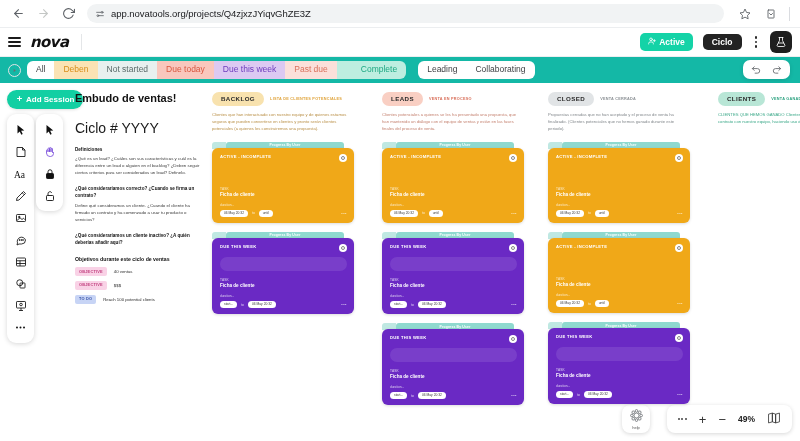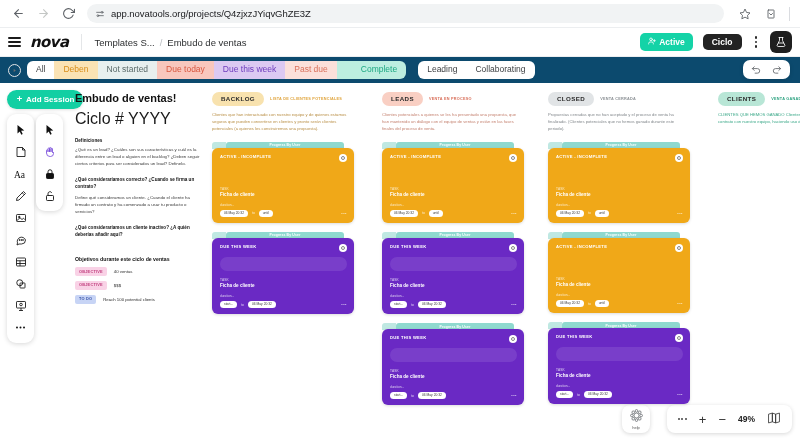--- a/index.html
+++ b/index.html
@@ -66,21 +66,21 @@
   }
   .kebab { display:flex; flex-direction:column; gap:2px; align-items:center; padding: 0 3px;}
   .kebab i { width: 2.5px; height: 2.5px; background:#2a2a2a; border-radius:50%; display:block;}
   .avatar {
     width: 22px; height: 22px; border-radius: 6px; background:#1f1f1f;
     display:flex; align-items:center; justify-content:center; color:#fff;
   }
 
   
   .filter-row {
-    height: 27px; background:#0c4a6e; border-top:1px solid #eceef0;
+    height: 27px; background:#14b8a6; border-top:1px solid #eceef0;
     display:flex; align-items:center; padding: 0 8px; gap: 6px;
     position: relative;
   }
   .flt-arrow {
     width: 13px; height:13px; border-radius:50%; border:1px solid #e2e4e6;
     display:flex; align-items:center; justify-content:center;
     color:#6a6d70; font-size:6px;
   }
   .chipgroup {
     display:flex; align-items:center; border-radius: 6px; overflow:hidden;
@@ -125,21 +125,21 @@
     background:#fff; border-radius: 9px; box-shadow: 0 1px 5px rgba(0,0,0,.16);
     width: 27px; padding: 5px 0;
     display:flex; flex-direction:column; align-items:center; gap: 1px;
   }
 
   
   .doc {
     position:absolute; left: 75px; top: 8px; width: 126px;
   }
   .doc-title { font-size: 11px; font-weight: 700; color:#111; line-height: 1.18; }
-  .doc-sub { font-size: 16px; color:#1a1a1a; line-height: 1.2; margin-top: 4px;}
+  .doc-sub { font-size: 14px; color:#1a1a1a; line-height: 1.2; margin-top: 15px;}
   .doc-h { font-size: 4.6px; font-weight: 700; color:#111; margin-top: 10px; }
   .doc-p { font-size: 4.4px; color:#3a3a3a; line-height: 1.58; margin-top: 4px; }
   .doc-q { font-size: 4.6px; font-weight: 700; color:#111; line-height:1.5; margin-top: 9px; }
   .obj-title { font-size: 5.2px; font-weight:700; color:#111; margin-top: 0; }
   .obj-row { display:flex; align-items:center; gap: 7px; margin-top: 5px; }
   .obj-badge {
     font-size: 3.9px; font-weight:700; padding: 2.5px 4px; border-radius: 2px;
     letter-spacing: .2px; line-height:1;
   }
   .obj-val { font-size: 4.3px; color:#2c2c2c; }
@@ -262,25 +262,20 @@
 </div>
 
 <div class="app-header">
   <div class="hamburger">
     <span></span>
       <span></span>
       <span></span>
   </div>
   <div class="brand">nova</div>
   <div class="hdr-divider"></div>
-  <div class="breadcrumb">
-    <span>Templates S...</span>
-    <span class="bc-sep">/</span>
-    <span>Embudo de ventas</span>
-  </div>
   <div class="hdr-spacer"></div>
   <button class="btn-invite">
     <span>
       <svg width="8" height="8" viewBox="0 0 24 24" fill="none" stroke="#fff" stroke-width="2.4" stroke-linecap="round" stroke-linejoin="round">
           <path d="M16 21v-2a4 4 0 0 0-4-4H6a4 4 0 0 0-4 4v2"></path>
           <circle cx="9" cy="7" r="4"></circle>
           <line x1="19" y1="8" x2="19" y2="14"></line>
           <line x1="22" y1="11" x2="16" y2="11"></line>
         </svg>
     </span>

